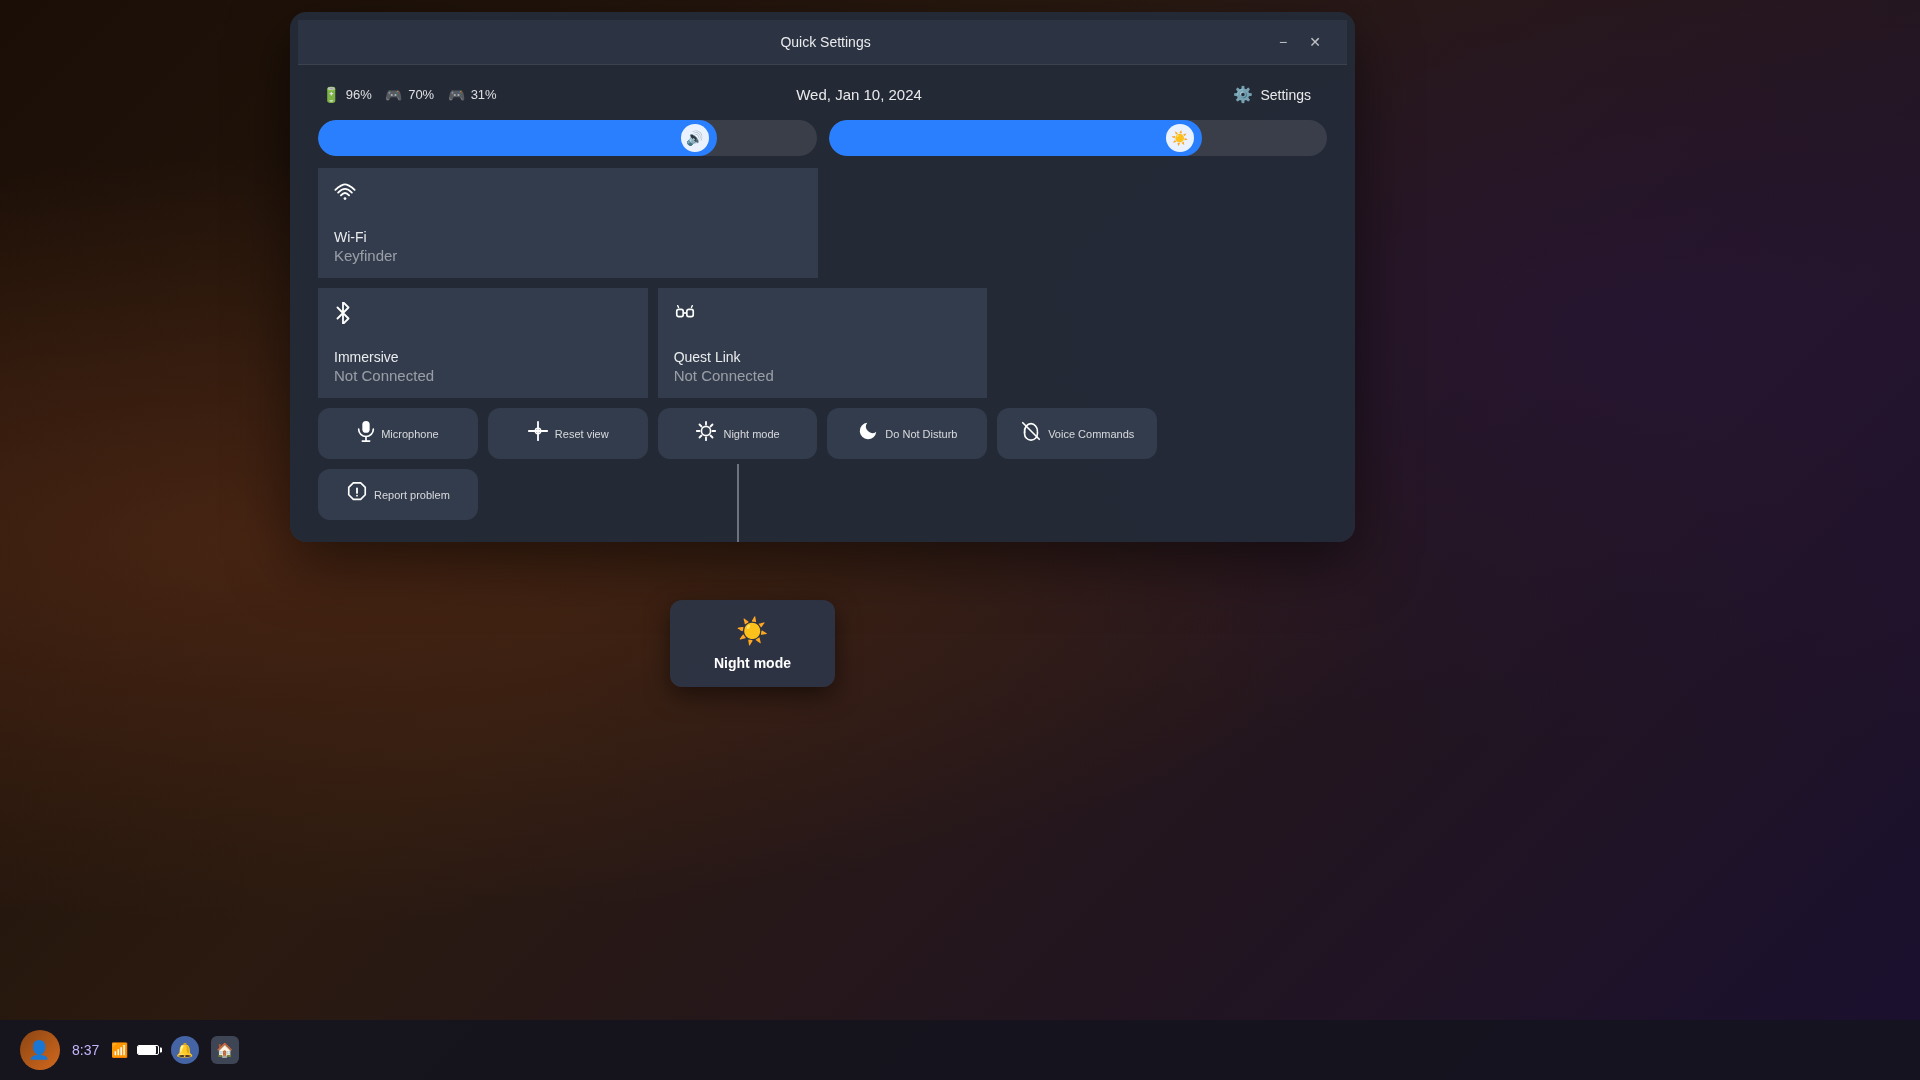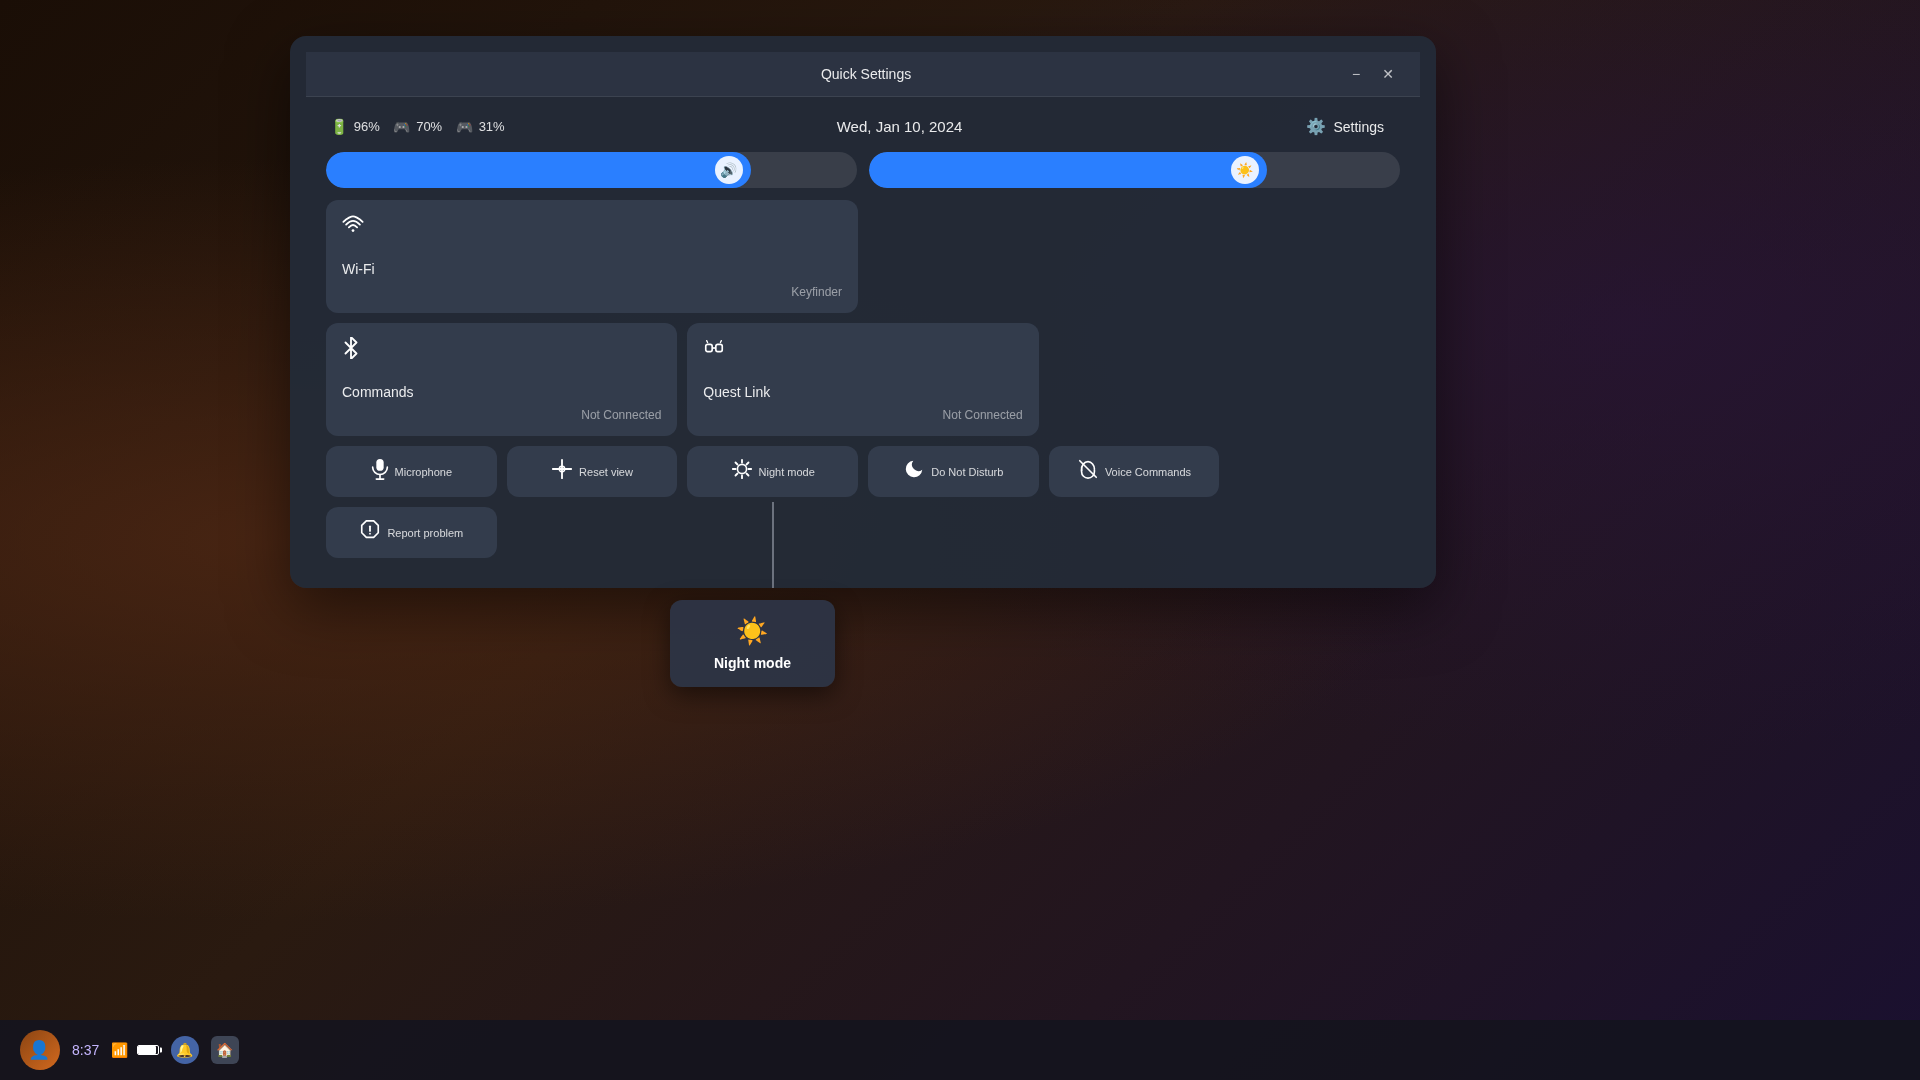--- a/index.html
+++ b/index.html
@@ -101,26 +101,26 @@
       display: flex;
       align-items: center;
       justify-content: center;
       color: white;
       font-size: 14px;
     }
 
     
     .qs-panel {
       position: absolute;
-      top: 36px;
+      top: 12px;
       left: 290px;
-      width: 1146px;
+      width: 1065px;
       background: rgba(35, 42, 55, 0.97);
       border-radius: 16px;
-      padding: 16px;
+      padding: 8px;
       box-shadow: 0 20px 60px rgba(0,0,0,0.5);
       overflow: hidden;
     }
 
     .qs-titlebar {
       display: flex;
       align-items: center;
       justify-content: space-between;
       padding: 12px 20px;
       background: rgba(45,52,68,0.9);
@@ -243,21 +243,21 @@
     .qs-tile-row-2 {
       grid-template-columns: 1fr 1fr;
     }
 
     .qs-tile-row-3 {
       grid-template-columns: 1fr 1fr 1fr;
     }
 
     .qs-tile {
       background: rgba(55, 65, 82, 0.8);
-      border-radius: 12px;
+      border-radius: 0;
       padding: 14px 16px;
       cursor: pointer;
       position: relative;
       transition: background 0.15s;
     }
 
     .qs-tile-icon {
       font-size: 18px;
       color: rgba(255,255,255,0.85);
       margin-bottom: 20px;
@@ -265,24 +265,23 @@
 
     .qs-tile-title {
       color: rgba(255,255,255,0.9);
       font-size: 14px;
       font-weight: 500;
       display: block;
     }
 
     .qs-tile-subtitle {
       color: rgba(255,255,255,0.5);
-      font-size: 12px;
+      font-size: 15px;
       display: block;
-      margin-top: 8px;
-      text-align: right;
+      margin-top: 2px;
     }
 
     .qs-tile-small {
       background: rgba(55, 65, 82, 0.8);
       border-radius: 12px;
       padding: 12px 8px;
       cursor: pointer;
       display: flex;
       flex-direction: row;
       align-items: center;
@@ -395,21 +394,21 @@
 
     </div>
 
     <div class="qs-tile-row qs-tile-row-3">
       <div class="qs-tile qs-tile-large">
         <div class="qs-tile-icon">
           <svg width="18" height="22" viewBox="0 0 18 24" fill="none">
             <path d="M3 6l12 12L9 24V0l6 6L3 18" stroke="white" stroke-width="2" stroke-linecap="round" stroke-linejoin="round" fill="none"></path>
           </svg>
         </div>
-        <span class="qs-tile-title">Commands</span>
+        <span class="qs-tile-title">Immersive</span>
         <span class="qs-tile-subtitle">Not Connected</span>
       </div>
 
 
       <div class="qs-tile qs-tile-large">
         <div class="qs-tile-icon">
           <svg width="22" height="22" viewBox="0 0 24 24" fill="none">
             <rect x="3" y="8" width="7" height="8" rx="2" stroke="white" stroke-width="1.8" fill="none"></rect>
             <rect x="14" y="8" width="7" height="8" rx="2" stroke="white" stroke-width="1.8" fill="none"></rect>
             <line x1="10" y1="12" x2="14" y2="12" stroke="white" stroke-width="1.8"></line>

